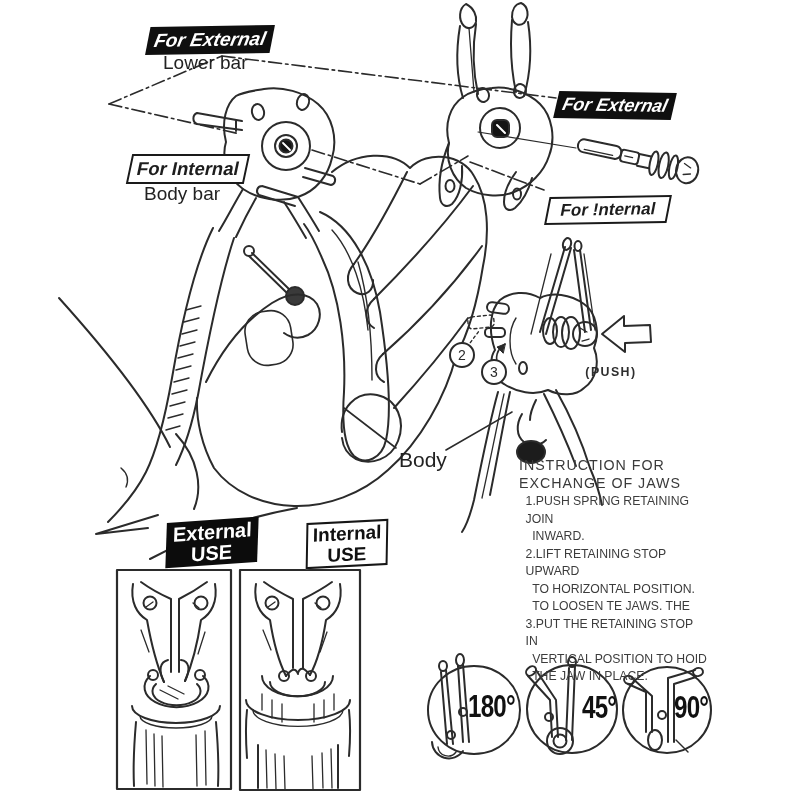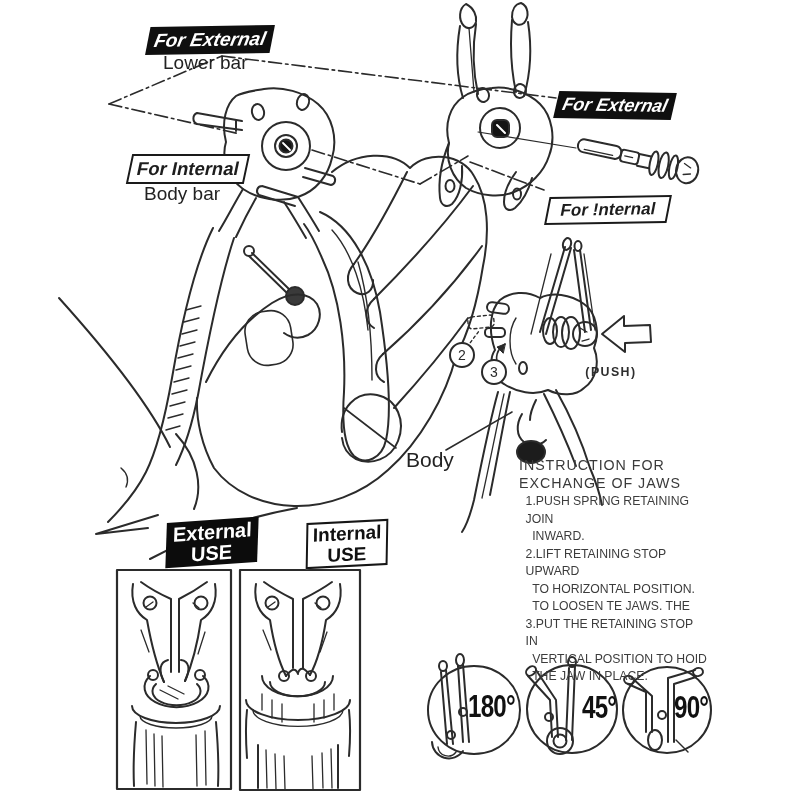--- a/index.html
+++ b/index.html
@@ -19,21 +19,21 @@
            display:flex;align-items:center;justify-content:center;font-size:14px;color:#2a2a2a;background:#fff;}
   #instructions{position:absolute;left:519px;top:456px;width:200px;color:#333;}
   #instructions .head{font-size:15px;letter-spacing:1px;line-height:18px;transform:scaleX(.95);
                       transform-origin:left;color:#3a3a3a;}
   #instructions .line{font-size:13px;line-height:17.5px;transform:scaleX(.94);transform-origin:left;
                       color:#3c3c3c;}
   #instructions .indent1{padding-left:14px;}
   .angle{position:absolute;font-weight:800;font-size:31px;letter-spacing:-1px;color:#111;
          transform:scaleX(.78);transform-origin:left;}
   .push{font-size:13px;font-weight:600;letter-spacing:1.5px;color:#2e2e2e;transform:scaleX(.95);}
-  .body-lbl{font-size:21px;color:#222;margin-left:7px;}
+  .body-lbl{font-size:21px;color:#222;}
 </style>
 </head>
 <body>
 
 <div id="stage">
 
   <svg id="art" width="800" height="800" viewBox="0 0 800 800">
     <g fill="none" stroke="#2b2b2b" stroke-width="2" stroke-linecap="round" stroke-linejoin="round">
 
       <g stroke-width="1.6" stroke-dasharray="13 4 2.5 4">

